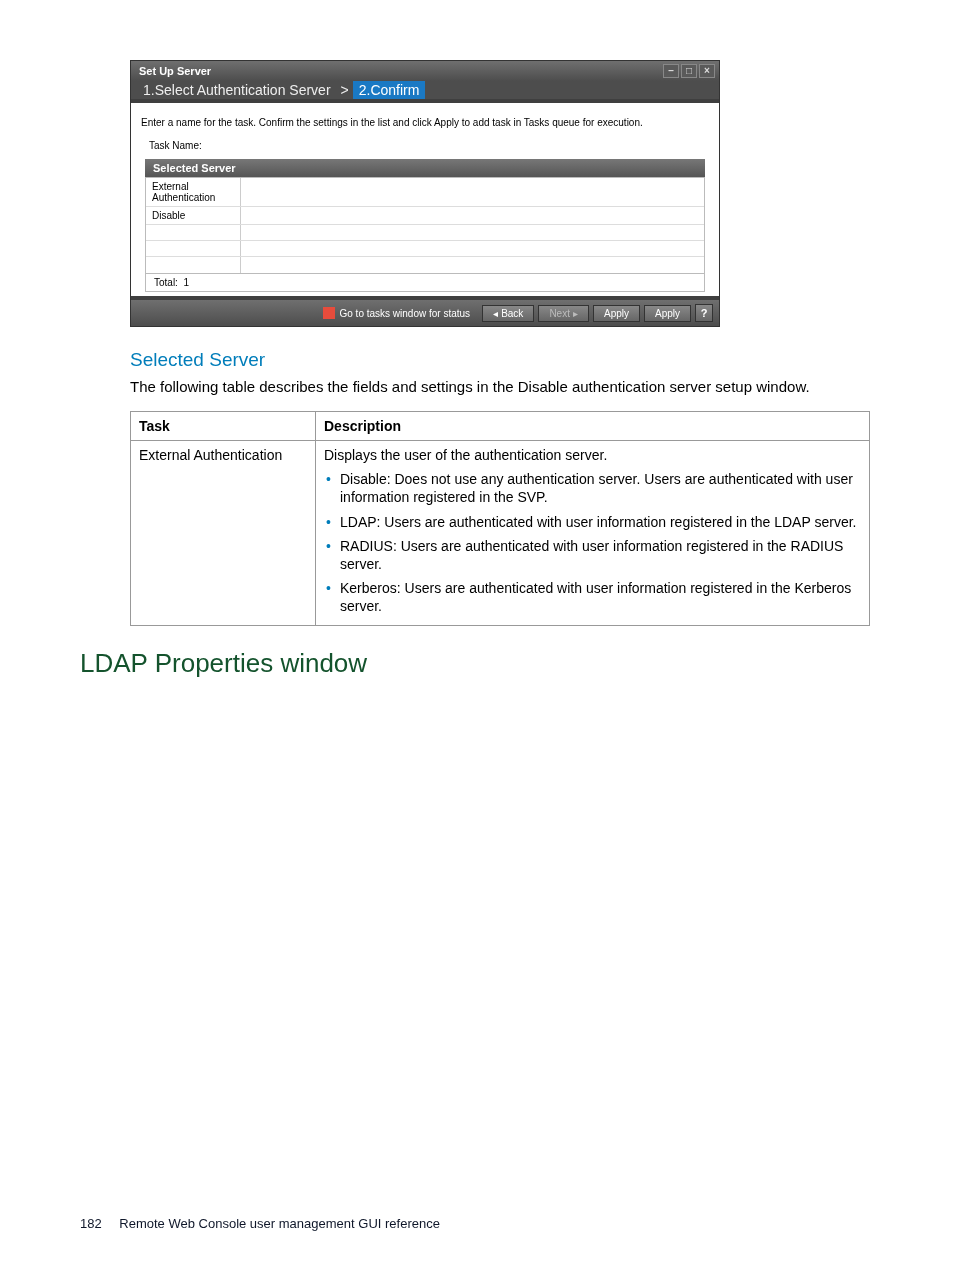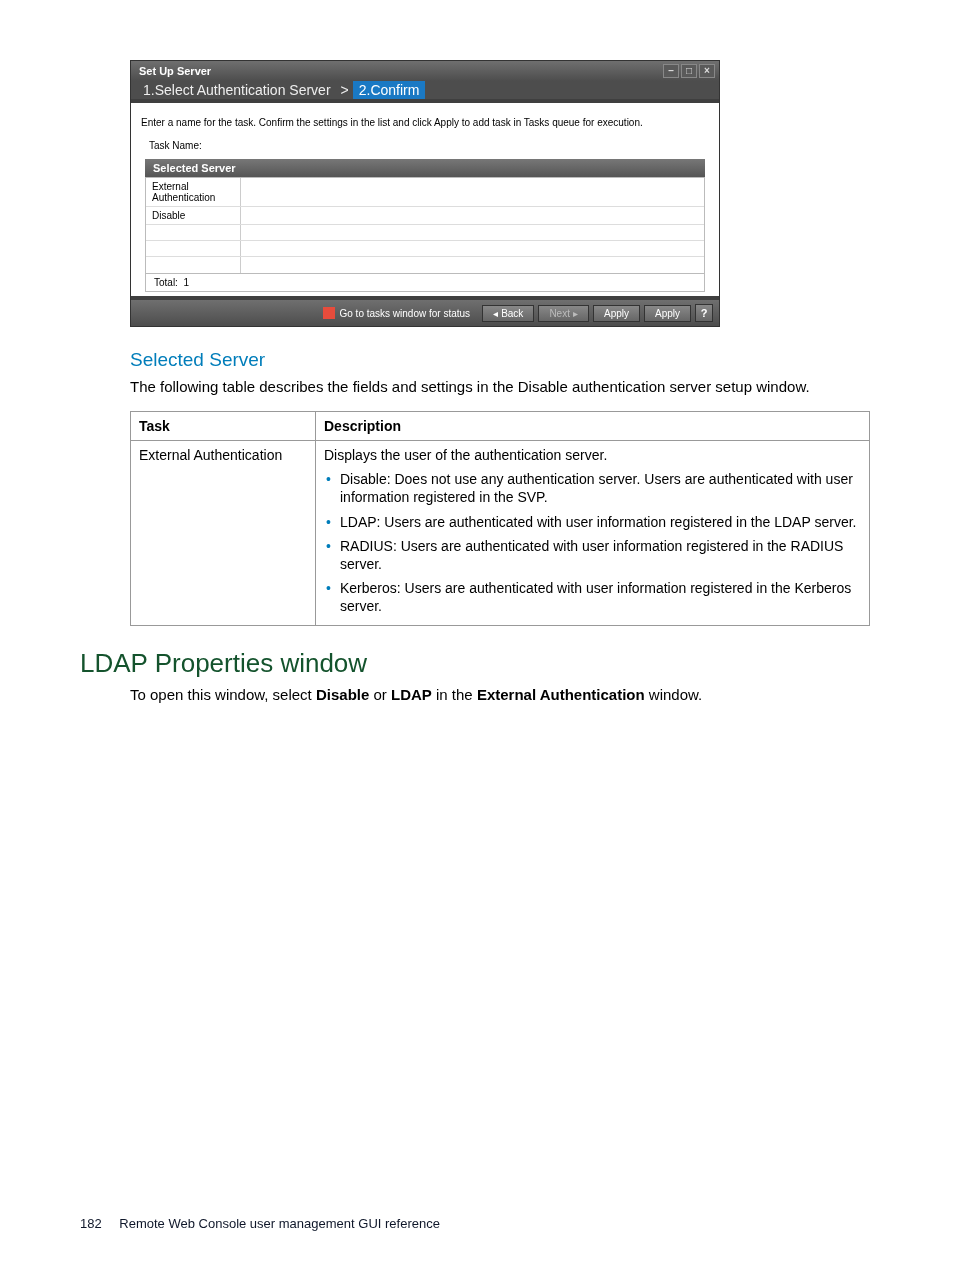--- a/index.html
+++ b/index.html
@@ -305,22 +305,19 @@
             <li>LDAP: Users are authenticated with user information registered in the LDAP server.</li>
             <li>RADIUS: Users are authenticated with user information registered in the RADIUS server.</li>
             <li>Kerberos: Users are authenticated with user information registered in the Kerberos server.</li>
           </ul>
         </td>
       </tr>
     </tbody>
   </table>
 
   <div class="h1">LDAP Properties window</div>
-  <p class="para">
-    <span>To open this window, select </span><b>Disable</b><span> or </span><b>LDAP</b><span> in the </span><b>External Authentication</b><span> window.</span>
-  </p>
 
 </div>
 
 <div class="page-footer">
   <span class="pn">182</span>
   <span>Remote Web Console user management GUI reference</span>
 </div>
 
 </body></html>

